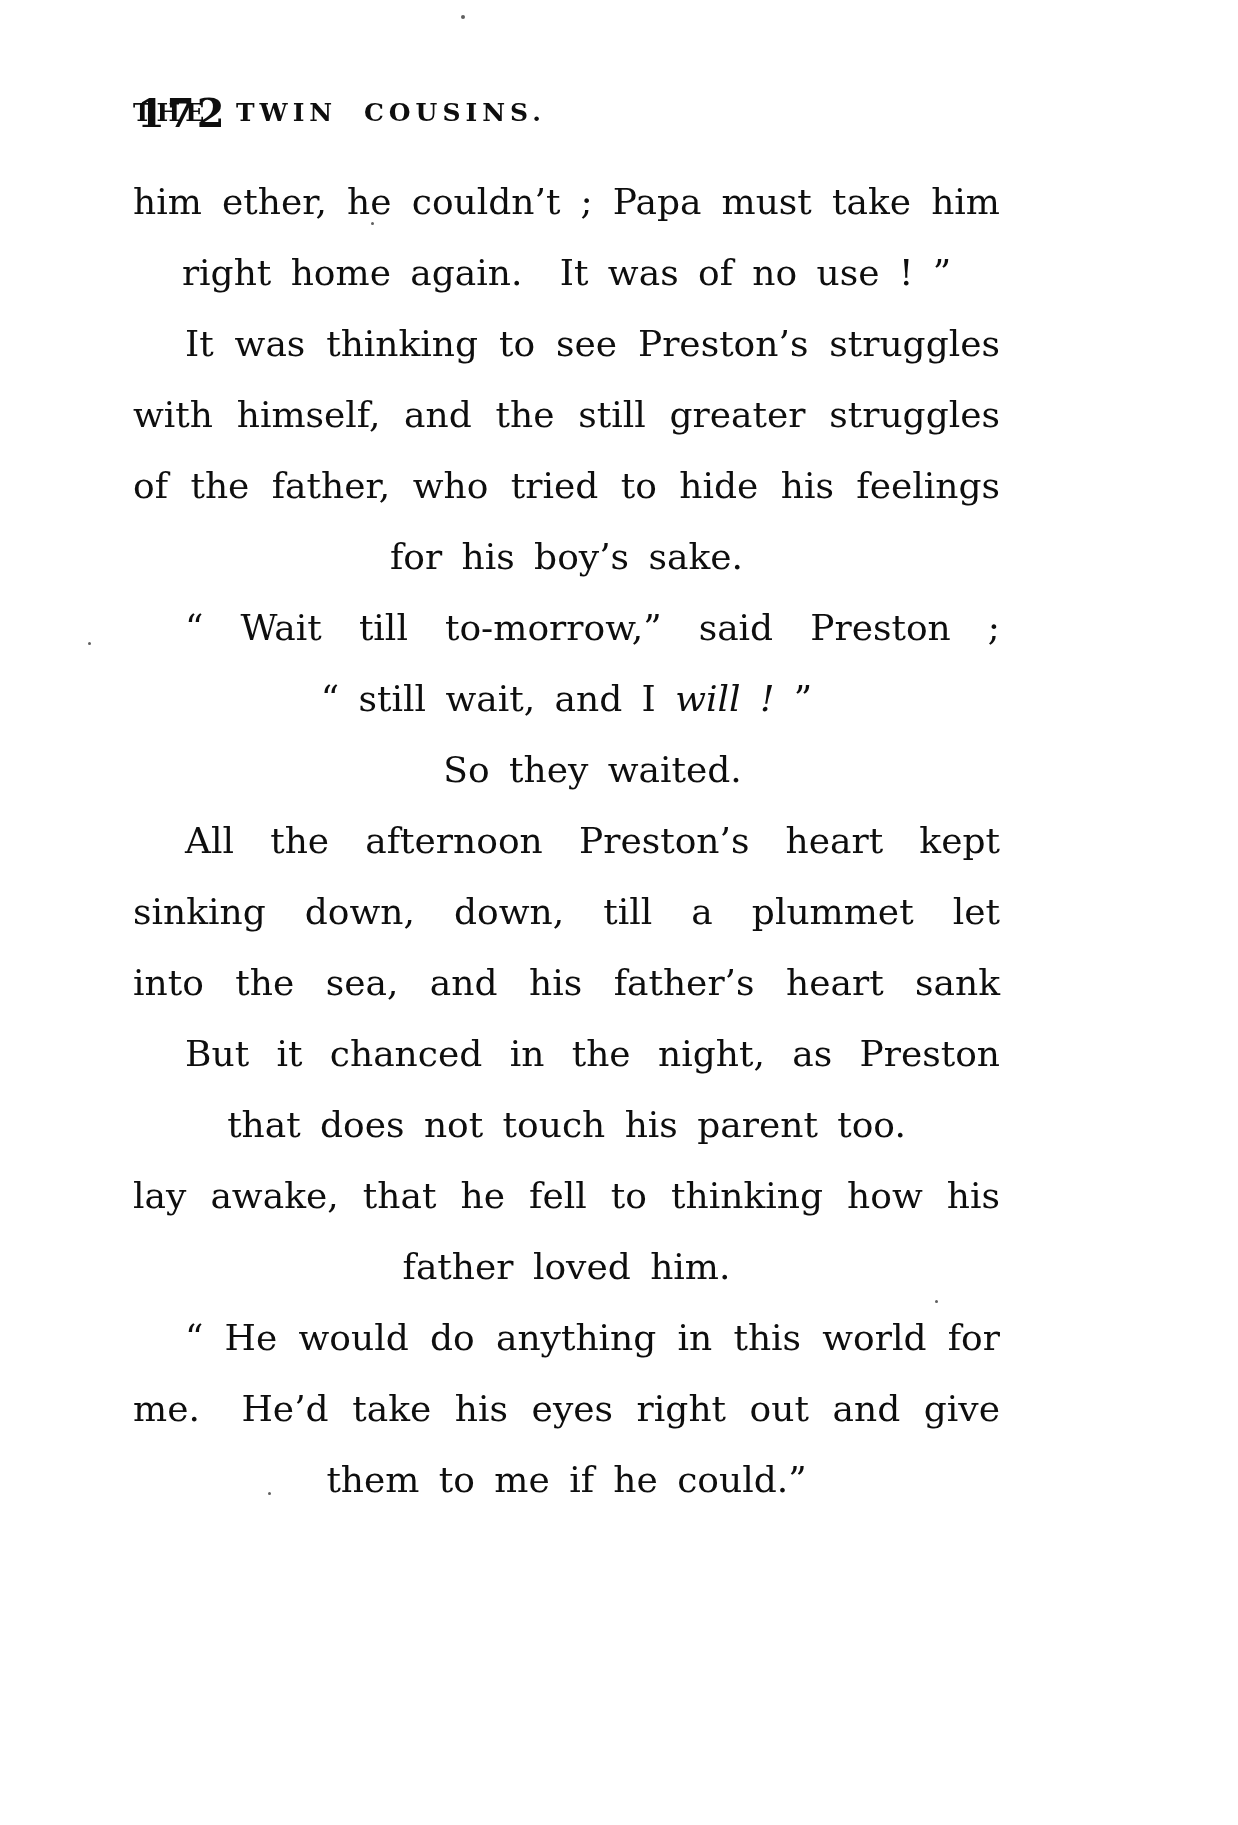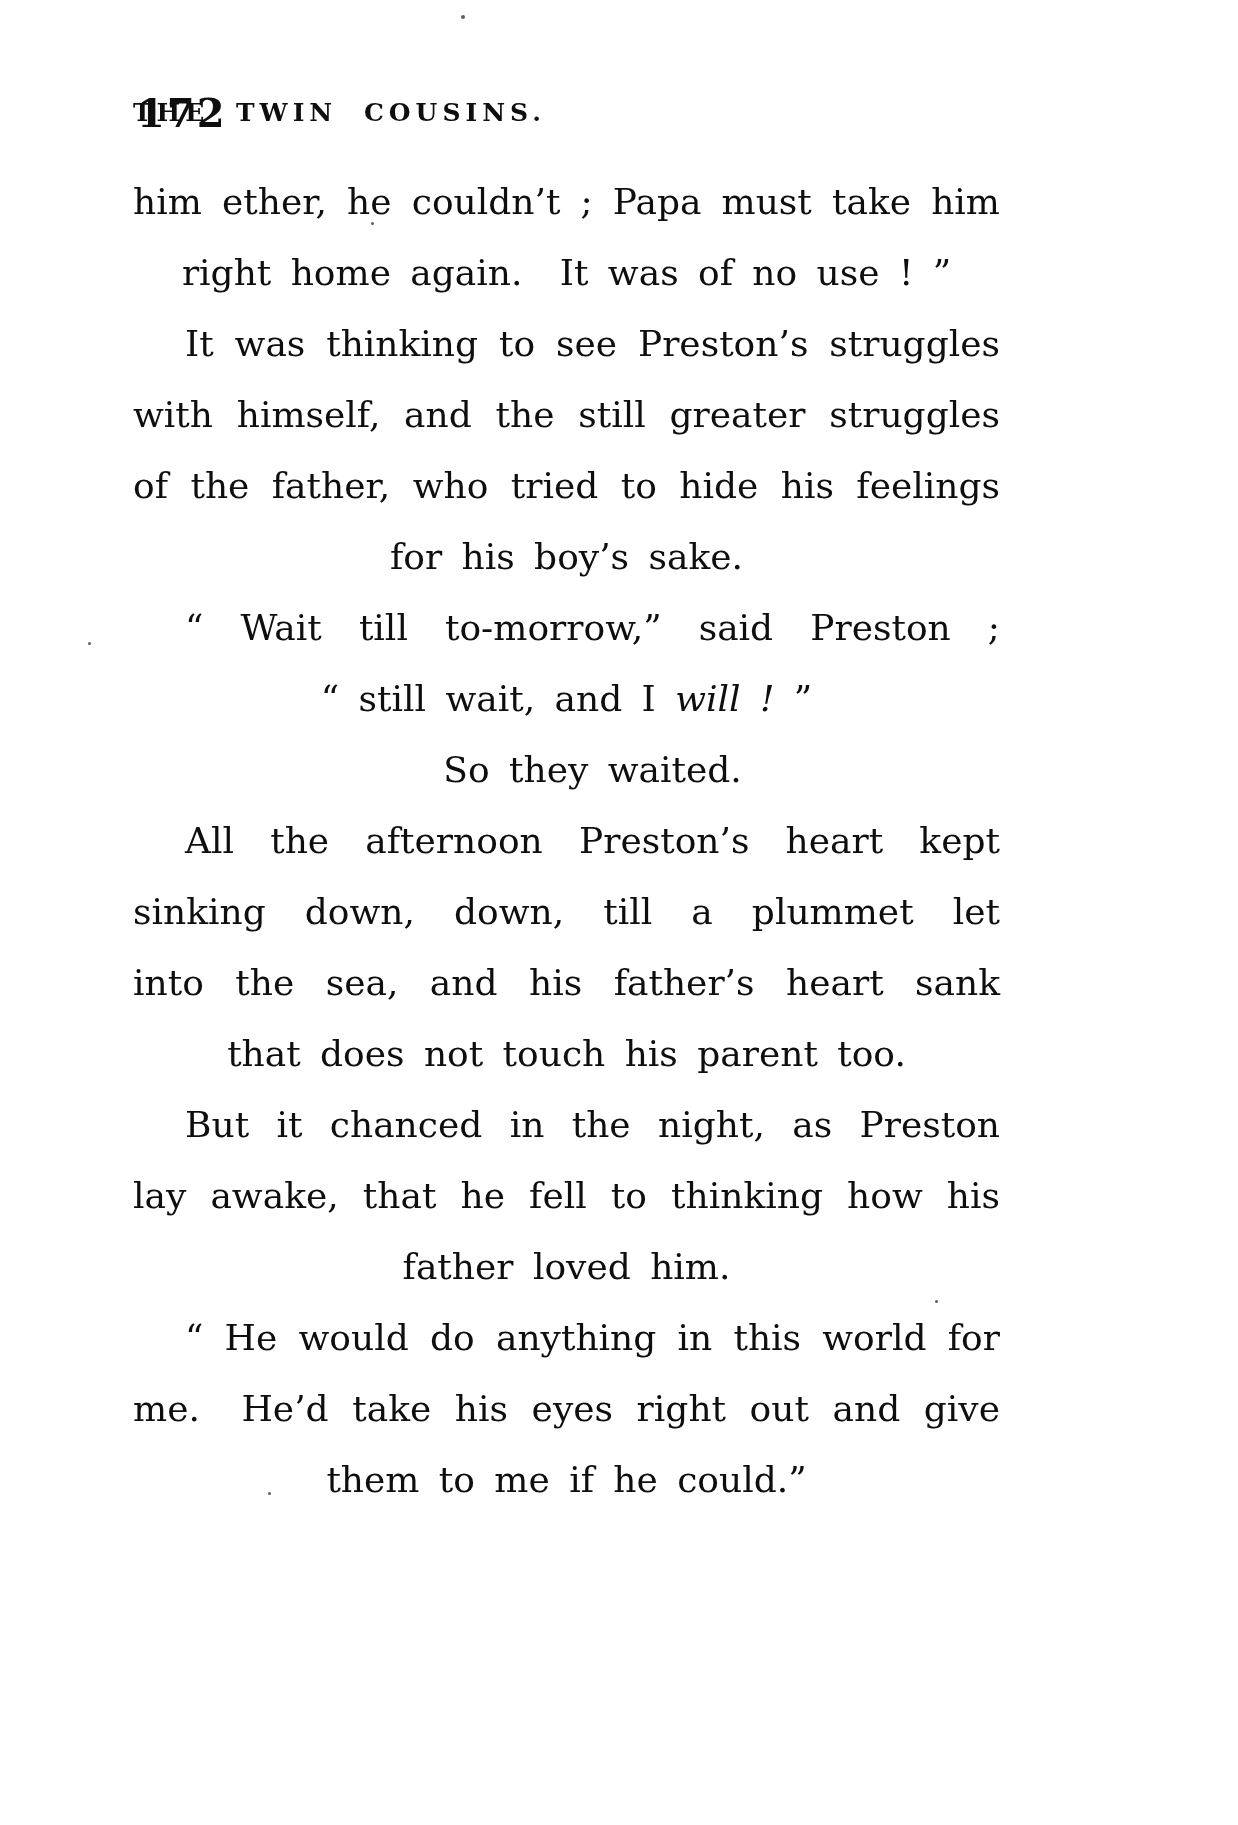--- a/index.html
+++ b/index.html
@@ -91,22 +91,22 @@
     <div class="line justify indent">It was thinking to see Preston’s struggles</div>
     <div class="line justify">with himself, and the still greater struggles</div>
     <div class="line justify">of the father, who tried to hide his feelings</div>
     <div class="line">for his boy’s sake.</div>
     <div class="line justify indent">“ Wait till to-morrow,” said Preston ;</div>
     <div class="line"><span>“ still wait, and I </span><span class="italic">will !</span><span> ”</span></div>
     <div class="line indent">So they waited.</div>
     <div class="line justify indent">All the afternoon Preston’s heart kept</div>
     <div class="line justify">sinking down, down, till a plummet let</div>
     <div class="line justify">into the sea, and his father’s heart sank</div>
+    <div class="line justify indent">But it chanced in the night, as Preston</div>
     <div class="line">that does not touch his parent too.</div>
-    <div class="line justify indent">But it chanced in the night, as Preston</div>
     <div class="line justify">lay awake, that he fell to thinking how his</div>
     <div class="line">father loved him.</div>
     <div class="line justify indent">“ He would do anything in this world for</div>
     <div class="line justify">me.  He’d take his eyes right out and give</div>
     <div class="line">them to me if he could.”</div>
   </div>
 
   <div class="scan-speck" style="left:461px; top:15px;  width:4px; height:4px;"></div>
   <div class="scan-speck" style="left:88px;  top:642px; width:3px; height:3px;"></div>
   <div class="scan-speck" style="left:371px; top:222px; width:3px; height:3px;"></div>

